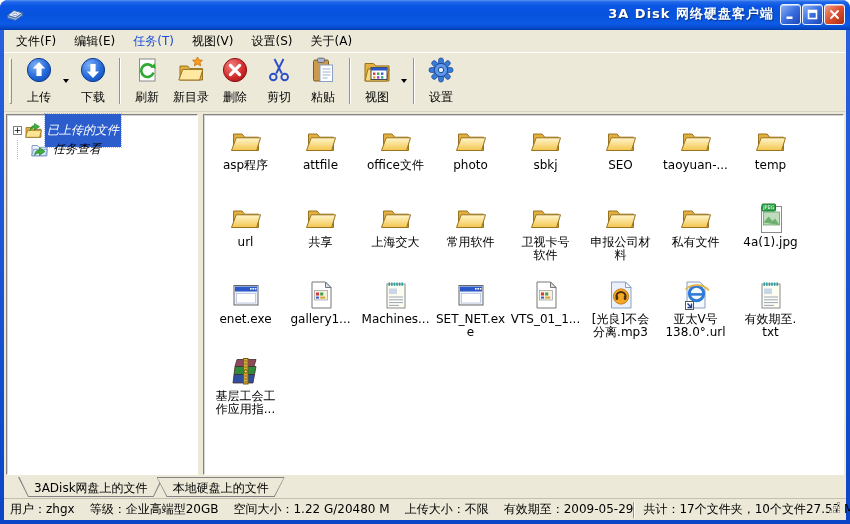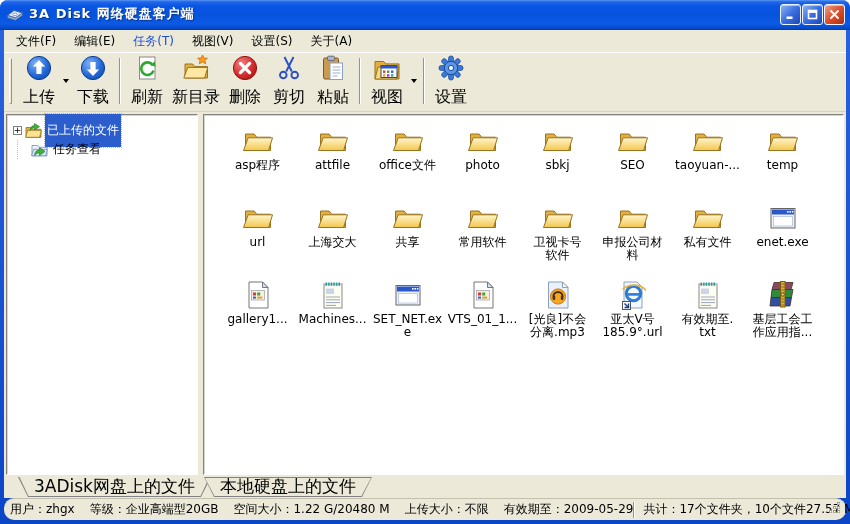--- a/index.html
+++ b/index.html
@@ -4,21 +4,21 @@
 <style>
   * { margin:0; padding:0; box-sizing:border-box; }
   html,body { width:850px; height:524px; overflow:hidden; background:#fff;
     font-family:"DejaVu Sans","Liberation Sans",sans-serif; }
   .window { width:850px; height:524px; display:flex; flex-direction:column;
     background:linear-gradient(180deg,#2a63e0,#0a46c6); border-radius:8px 8px 0 0;
     padding:0 4px 4px; }
   
   .titlebar { height:30px; margin:0 -4px; border-radius:8px 8px 0 0; display:flex;
     align-items:center; gap:5px; padding:1px 5px 3px 6px;
-    background:linear-gradient(180deg,#5a96f4 0%,#2168e8 6%,#0a55e4 20%,#0653dd 50%,#0d5ae6 80%,#0346c2 96%,#0039a8 100%); }
+    background:linear-gradient(180deg,#5a96f4 0%,#2168e8 6%,#0a55e4 20%,#0653dd 50%,#0d5ae6 80%,#0346c2 96%,#0039a8 100%);text-align:right; }
   .title-icon { width:18px; height:16px; flex:0 0 auto; }
   .title-text { color:#fff; font-weight:bold; font-size:13px; letter-spacing:1px;
     text-shadow:1px 1px 1px #0a3585; flex:1; white-space:nowrap; overflow:hidden; }
   .winbtn { width:21px; height:21px; border-radius:3px; border:1px solid #eef4ff;
     display:flex; align-items:center; justify-content:center; margin-left:1px;
     background:linear-gradient(135deg,#8fb4f2 0%,#3a6fe0 50%,#1c46b8 100%);
     box-shadow:inset 0 1px 0 rgba(255,255,255,.5); }
   .winbtn svg { width:13px; height:13px; }
   .winbtn.close { background:linear-gradient(135deg,#f0a088 0%,#dd4f2e 50%,#a92e10 100%); }
   
@@ -27,59 +27,59 @@
   .menu-item { font-size:12px; color:#000; padding:3px 9px; cursor:default;text-align:center; }
   .menu-item.disabled { color:#1d4ed8; }
   
   .toolbar { height:59px; background:#ECE9D8; display:flex; align-items:center;
     padding:2px 2px 4px 4px; border-bottom:1px solid #d8d4c0; }
   .tb-grip { width:3px; height:46px; margin:0 5px 0 1px; background:#ECE9D8;
     border:1px solid; border-color:#fff #98957f #98957f #fff; border-radius:2px; }
   .tb-btn { display:flex; flex-direction:column; align-items:center; justify-content:center;
     min-width:44px; padding:2px 3px; cursor:default; }
   .tb-btn svg { width:28px; height:28px; }
-  .tb-label { font-size:16px; margin-top:1px; white-space:nowrap; }
+  .tb-label { font-size:12px; margin-top:1px; white-space:nowrap; }
   .tb-dd { width:10px; height:40px; display:flex; align-items:center; justify-content:center; }
   .tb-dd .tri { width:0; height:0; border-left:3.5px solid transparent;
     border-right:3.5px solid transparent; border-top:4px solid #000; }
   .tb-sep { width:2px; height:46px; margin:0 4px; border-left:1px solid #98957f;
     border-right:1px solid #fff; }
   
   .content { flex:1; min-height:0; background:#ECE9D8; display:flex; gap:5px; padding:2px 2px; }
   .panel { background:#fff; border:1px solid; border-color:#848284 #fff #fff #848284;
     box-shadow:inset 1px 1px 0 #d5d5d5; }
   .tree { width:192px; padding:6px 2px 2px 4px; }
   .tree-row { display:flex; align-items:center; height:19px; font-size:12px; cursor:default; }
   .tree-expander { width:9px; height:9px; border:1px solid #808080; background:#fff;
     display:flex; align-items:center; justify-content:center; margin:0 3px 0 2px;
     font-size:9px; line-height:7px; color:#000; flex:0 0 auto; }
   .tree-indent { width:14px; height:100%; flex:0 0 auto;
     border-left:1px dotted #b8b8b8; margin-left:6px; }
   .tree-icon { width:17px; height:15px; margin-right:3px; flex:0 0 auto; }
-  .tree-label { padding:8px 2px; white-space:nowrap; }
+  .tree-label { padding:8px 2px; white-space:nowrap;font-style:italic; }
   .tree-label.selected { background:#2B5DCD; color:#fff; outline:1px dotted #9cb8ee; }
-  .files { flex:1; padding:9px 0 0 16px; overflow:hidden; }
+  .files { flex:1; padding:9px 0 0 4px; overflow:hidden; }
   .file-grid { display:grid; grid-template-columns:repeat(8,75px); grid-auto-rows:77px; }
   .file-item { display:flex; flex-direction:column; align-items:center; width:75px; cursor:default; }
   .file-icon { width:34px; height:34px; }
   .file-icon svg { width:34px; height:34px; }
   .file-label { margin-top:1px; font-size:12px; line-height:13px; text-align:center;
     white-space:pre-line; max-width:74px; word-break:break-all; color:#000; }
   
   .tabbar { height:21px; background:#ECE9D8; display:flex; align-items:stretch; padding-left:14px; }
   .tab { position:relative; height:20px; padding:0 16px; margin-right:-7px; cursor:default; }
   .tab .shape { position:absolute; inset:0; background:#848284;
     clip-path:polygon(0 0,100% 0,calc(100% - 10px) 100%,10px 100%); }
   .tab .fill { position:absolute; left:1px; right:1px; top:1px; bottom:1px; background:#ECE9D8;
     clip-path:polygon(0 0,100% 0,calc(100% - 9.5px) 100%,9.5px 100%); }
   .tab.active .fill { top:-1px; }
-  .tab-label { position:relative; z-index:2; font-size:17px; line-height:19px; white-space:nowrap; }
+  .tab-label { position:relative; z-index:2; font-size:12px; line-height:19px; white-space:nowrap; }
   
   .statusbar { height:22px; background:#ECE9D8; border-top:1px solid #c3c0ae;
-    display:flex; align-items:center; font-size:12px; padding-left:6px;border-radius:10px; }
+    display:flex; align-items:center; font-size:12px; padding-left:6px; }
   .sb-left { display:flex; gap:15px; white-space:nowrap; }
   .sb-spacer { flex:1; }
   .sb-div { width:2px; height:16px; border-left:1px solid #98957f; border-right:1px solid #fff; margin-right:8px; }
   .sb-right { white-space:nowrap; padding-right:22px; }
   .sb-grip { position:absolute; right:5px; bottom:6px; width:13px; height:13px; }
 </style>
 </head>
 <body>
 
 <div class="window">
@@ -385,34 +385,34 @@
             <div class="file-icon"><svg viewBox="0 0 34 34">
                 <defs>
                   <linearGradient id="g_f" x1="0" y1="0" x2="0" y2="1">
                     <stop offset="0" stop-color="#FFF6CC"></stop>
                     <stop offset="1" stop-color="#F3C64E"></stop>
                   </linearGradient>
                 </defs>
                 <path d="M4.5 10h8.6l2.6 3.2H29.5v13.3H4.5z" fill="#E3AF3F" stroke="#99731F"></path>
                 <path d="M2.5 26.5 L7.2 13.8 H31.5 L27.6 26.5 Z" fill="url(#g_f)" stroke="#99731F"></path>
               </svg></div>
+            <div class="file-label">共享</div>
+          </div>
+          <div class="file-item">
+            <div class="file-icon"><svg viewBox="0 0 34 34">
+                <defs>
+                  <linearGradient id="g_f" x1="0" y1="0" x2="0" y2="1">
+                    <stop offset="0" stop-color="#FFF6CC"></stop>
+                    <stop offset="1" stop-color="#F3C64E"></stop>
+                  </linearGradient>
+                </defs>
+                <path d="M4.5 10h8.6l2.6 3.2H29.5v13.3H4.5z" fill="#E3AF3F" stroke="#99731F"></path>
+                <path d="M2.5 26.5 L7.2 13.8 H31.5 L27.6 26.5 Z" fill="url(#g_f)" stroke="#99731F"></path>
+              </svg></div>
             <div class="file-label">上海交大</div>
-          </div>
-          <div class="file-item">
-            <div class="file-icon"><svg viewBox="0 0 34 34">
-                <defs>
-                  <linearGradient id="g_f" x1="0" y1="0" x2="0" y2="1">
-                    <stop offset="0" stop-color="#FFF6CC"></stop>
-                    <stop offset="1" stop-color="#F3C64E"></stop>
-                  </linearGradient>
-                </defs>
-                <path d="M4.5 10h8.6l2.6 3.2H29.5v13.3H4.5z" fill="#E3AF3F" stroke="#99731F"></path>
-                <path d="M2.5 26.5 L7.2 13.8 H31.5 L27.6 26.5 Z" fill="url(#g_f)" stroke="#99731F"></path>
-              </svg></div>
-            <div class="file-label">共享</div>
           </div>
           <div class="file-item">
             <div class="file-icon"><svg viewBox="0 0 34 34">
                 <defs>
                   <linearGradient id="g_f" x1="0" y1="0" x2="0" y2="1">
                     <stop offset="0" stop-color="#FFF6CC"></stop>
                     <stop offset="1" stop-color="#F3C64E"></stop>
                   </linearGradient>
                 </defs>
                 <path d="M4.5 10h8.6l2.6 3.2H29.5v13.3H4.5z" fill="#E3AF3F" stroke="#99731F"></path>
@@ -453,20 +453,30 @@
                 <defs>
                   <linearGradient id="g_f" x1="0" y1="0" x2="0" y2="1">
                     <stop offset="0" stop-color="#FFF6CC"></stop>
                     <stop offset="1" stop-color="#F3C64E"></stop>
                   </linearGradient>
                 </defs>
                 <path d="M4.5 10h8.6l2.6 3.2H29.5v13.3H4.5z" fill="#E3AF3F" stroke="#99731F"></path>
                 <path d="M2.5 26.5 L7.2 13.8 H31.5 L27.6 26.5 Z" fill="url(#g_f)" stroke="#99731F"></path>
               </svg></div>
             <div class="file-label">私有文件</div>
+          </div>
+          <div class="file-item">
+            <div class="file-icon"><svg viewBox="0 0 34 34">
+                <rect x="7.5" y="5.5" width="20" height="26" fill="#fff" stroke="#8a8a8a"></rect>
+                <rect x="9.5" y="11" width="16" height="13" fill="#BFDDBC" stroke="#5E8F5E" stroke-width=".7"></rect>
+                <path d="M9.5 21.5l5-6 4 4.6 2.6-2.6 4.4 6.5z" fill="#6FAF6F"></path>
+                <rect x="8" y="3" width="13.5" height="7" rx="1" fill="#2FA848" stroke="#1C7A30"></rect>
+                <text x="14.7" y="8.4" font-size="4.8" fill="#fff" text-anchor="middle" font-family="DejaVu Sans, sans-serif">JPEG</text>
+              </svg></div>
+            <div class="file-label">4a(1).jpg</div>
           </div>
           <div class="file-item">
             <div class="file-icon"><svg viewBox="0 0 34 34">
                 <rect x="5" y="7.5" width="24" height="19.5" fill="#ECF1FB" stroke="#666"></rect>
                 <rect x="6" y="8.5" width="22" height="5" fill="#2A58C8"></rect>
                 <rect x="21" y="10" width="1.6" height="1.6" fill="#fff"></rect>
                 <rect x="23.4" y="10" width="1.6" height="1.6" fill="#fff"></rect>
                 <rect x="25.8" y="10" width="1.6" height="1.6" fill="#fff"></rect>
                 <rect x="7.5" y="15.5" width="19" height="9.5" fill="#fff" stroke="#9DB0D0" stroke-width=".6"></rect>
               </svg></div>
@@ -541,21 +551,21 @@
             <div class="file-icon"><svg viewBox="0 0 34 34">
                 <path d="M8 4h13l5 5v21H8z" fill="#F4F8FF" stroke="#8AA0C0"></path>
                 <circle cx="17.5" cy="15.5" r="7.2" fill="none" stroke="#2E7BD6" stroke-width="3"></circle>
                 <path d="M11 16.4h13.6" stroke="#2E7BD6" stroke-width="2.6"></path>
                 <path d="M6.5 11.5c6.5-6.5 19-5.5 23.5 1" stroke="#E8B23A" fill="none" stroke-width="1.6"></path>
                 <rect x="6.5" y="23.5" width="8" height="8" fill="#fff" stroke="#555"></rect>
                 <path d="M12.5 25.5v4h-4" fill="none" stroke="#1A3C8C" stroke-width="1.4"></path>
                 <path d="M12.8 29.8l-4.3-4.3" stroke="#1A3C8C" stroke-width="1.4"></path>
               </svg></div>
             <div class="file-label">亚太V号
-185.9°.url</div>
+138.0°.url</div>
           </div>
           <div class="file-item">
             <div class="file-icon"><svg viewBox="0 0 34 34">
                 <rect x="8" y="6" width="18" height="24" fill="#FDFDF2" stroke="#8a8a8a"></rect>
                 <g fill="#2FA0A0">
                   <rect x="9.5" y="4.5" width="1.5" height="3.4"></rect>
                   <rect x="12.1" y="4.5" width="1.5" height="3.4"></rect>
                   <rect x="14.7" y="4.5" width="1.5" height="3.4"></rect>
                   <rect x="17.3" y="4.5" width="1.5" height="3.4"></rect>
                   <rect x="19.9" y="4.5" width="1.5" height="3.4"></rect>

